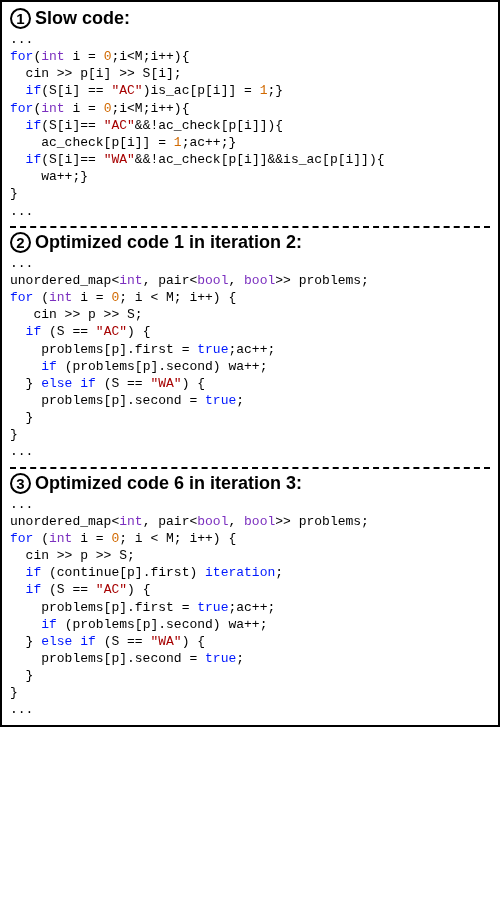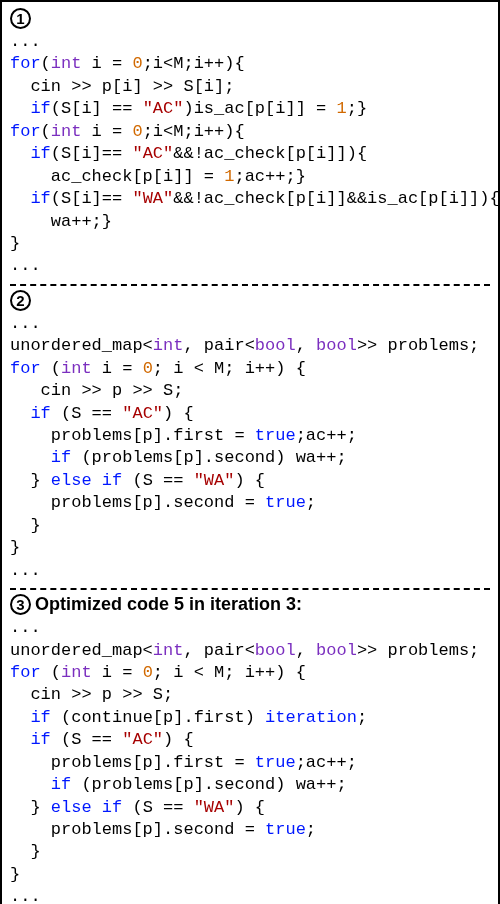--- a/index.html
+++ b/index.html
@@ -31,21 +31,21 @@
     border: 2px solid #000;
     border-radius: 50%;
     font-size: 15px;
     font-weight: 700;
     line-height: 1;
     box-sizing: border-box;
   }
   pre.code {
     margin: 0;
     font-family: Consolas, "Courier New", monospace;
-    font-size: 17px;
+    font-size: 13px;
     line-height: 1.32;
     white-space: pre;
     color: #000;
   }
   .kw-blue { color: #0018ff; }
   .kw-purple { color: #7b2fbf; }
   .num-orange { color: #d16900; }
   .str-red { color: #a60000; }
   .divider {
     border: none;
@@ -53,56 +53,58 @@
     margin: 6px 0 4px 0;
   }
 </style>
 </head>
 <body>
 
 <div class="page">
 
   <div class="section-header">
     <span class="num-badge">1</span>
+    <span>Slow code:</span>
   </div>
 <pre class="code"><span>...</span>
 <span class="kw-blue">for</span><span>(</span><span class="kw-purple">int</span><span> i = </span><span class="num-orange">0</span><span>;i&lt;M;i++){</span>
 <span>  cin &gt;&gt; p[i] &gt;&gt; S[i];</span>
 <span>  </span><span class="kw-blue">if</span><span>(S[i] == </span><span class="str-red">"AC"</span><span>)is_ac[p[i]] = </span><span class="num-orange">1</span><span>;}</span>
 <span class="kw-blue">for</span><span>(</span><span class="kw-purple">int</span><span> i = </span><span class="num-orange">0</span><span>;i&lt;M;i++){</span>
 <span>  </span><span class="kw-blue">if</span><span>(S[i]== </span><span class="str-red">"AC"</span><span>&amp;&amp;!ac_check[p[i]]){</span>
 <span>    ac_check[p[i]] = </span><span class="num-orange">1</span><span>;ac++;}</span>
 <span>  </span><span class="kw-blue">if</span><span>(S[i]== </span><span class="str-red">"WA"</span><span>&amp;&amp;!ac_check[p[i]]&amp;&amp;is_ac[p[i]]){</span>
 <span>    wa++;}</span>
 <span>}</span>
 <span>...</span></pre>
 
   <hr class="divider">
 
   <div class="section-header">
     <span class="num-badge">2</span>
+    <span>Optimized code 1 in iteration 2:</span>
   </div>
 <pre class="code"><span>...</span>
 <span>unordered_map&lt;</span><span class="kw-purple">int</span><span>, pair&lt;</span><span class="kw-purple">bool</span><span>, </span><span class="kw-purple">bool</span><span>&gt;&gt; problems;</span>
 <span class="kw-blue">for</span><span> (</span><span class="kw-purple">int</span><span> i = </span><span class="num-orange">0</span><span>; i &lt; M; i++) {</span>
 <span>   cin &gt;&gt; p &gt;&gt; S;</span>
 <span>  </span><span class="kw-blue">if</span><span> (S == </span><span class="str-red">"AC"</span><span>) {</span>
 <span>    problems[p].first = </span><span class="kw-blue">true</span><span>;ac++;</span>
 <span>    </span><span class="kw-blue">if</span><span> (problems[p].second) wa++;</span>
 <span>  } </span><span class="kw-blue">else</span><span> </span><span class="kw-blue">if</span><span> (S == </span><span class="str-red">"WA"</span><span>) {</span>
 <span>    problems[p].second = </span><span class="kw-blue">true</span><span>;</span>
 <span>  }</span>
 <span>}</span>
 <span>...</span></pre>
 
   <hr class="divider">
 
   <div class="section-header">
     <span class="num-badge">3</span>
-    <span>Optimized code 5 in iteration 3:</span>
+    <span>Optimized code 6 in iteration 3:</span>
   </div>
 <pre class="code"><span>...</span>
 <span>unordered_map&lt;</span><span class="kw-purple">int</span><span>, pair&lt;</span><span class="kw-purple">bool</span><span>, </span><span class="kw-purple">bool</span><span>&gt;&gt; problems;</span>
 <span class="kw-blue">for</span><span> (</span><span class="kw-purple">int</span><span> i = </span><span class="num-orange">0</span><span>; i &lt; M; i++) {</span>
 <span>  cin &gt;&gt; p &gt;&gt; S;</span>
 <span>  </span><span class="kw-blue">if</span><span> (continue[p].first) </span><span class="kw-blue">iteration</span><span>;</span>
 <span>  </span><span class="kw-blue">if</span><span> (S == </span><span class="str-red">"AC"</span><span>) {</span>
 <span>    problems[p].first = </span><span class="kw-blue">true</span><span>;ac++;</span>
 <span>    </span><span class="kw-blue">if</span><span> (problems[p].second) wa++;</span>
 <span>  } </span><span class="kw-blue">else</span><span> </span><span class="kw-blue">if</span><span> (S == </span><span class="str-red">"WA"</span><span>) {</span>

